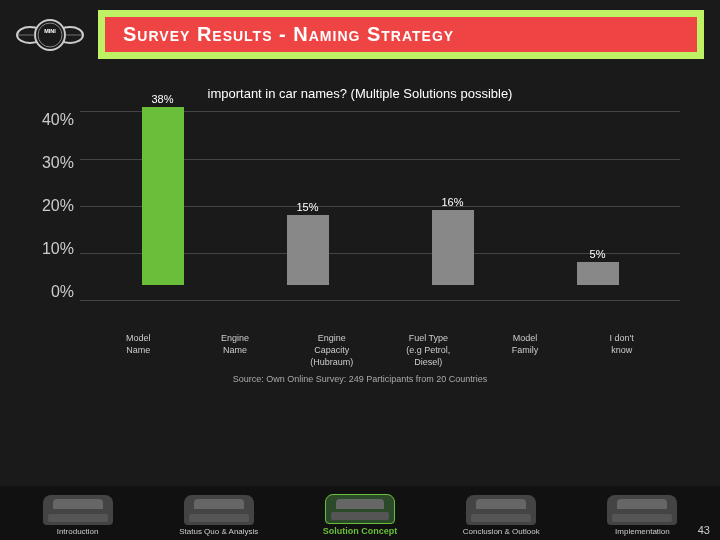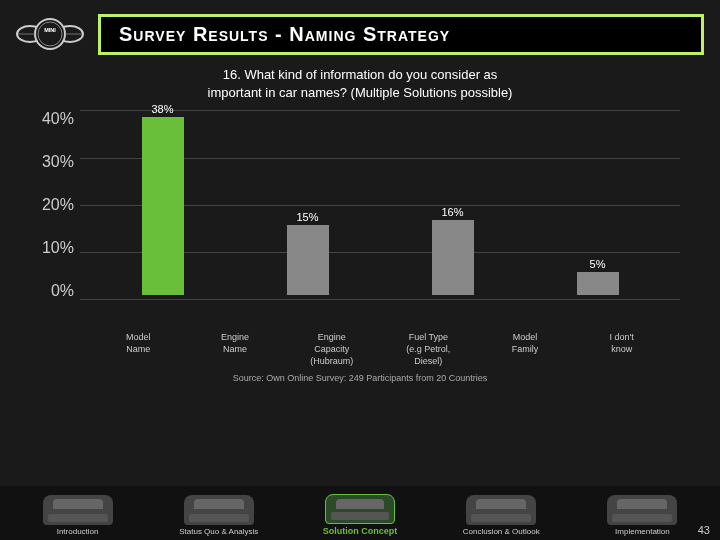--- a/index.html
+++ b/index.html
@@ -21,22 +21,22 @@
       gap: 14px;
     }
 
     #logo-area {
       display: flex;
       align-items: center;
       flex-shrink: 0;
     }
 
     #title-box {
-      background: #000000;
-      border: 3px solid #bef264;
+      background: #ef4444;
+      border: 7px solid #bef264;
       padding: 6px 18px;
       flex: 1;
     }
 
     #title-box h1 {
       color: #ffffff;
       font-size: 20px;
       font-weight: bold;
       letter-spacing: 1px;
       white-space: nowrap;
@@ -109,21 +109,21 @@
 
     #bars-container {
       position: absolute;
       bottom: 30px;
       left: 0;
       right: 0;
       top: 0;
       display: flex;
       align-items: flex-end;
       justify-content: space-around;
-      padding: 5px 10px;
+      padding: 16px 10px;
     }
 
     .bar-group {
       display: flex;
       flex-direction: column;
       align-items: center;
       flex: 1;
     }
 
     .bar-pct {
@@ -280,21 +280,21 @@
   </div>
   <div id="title-box">
     <h1>
       <span style="font-variant: small-caps;">Survey Results - Naming Strategy</span>
     </h1>
   </div>
 </div>
 
 <div id="main">
   <div id="question">
-    <span>16. What kind of information do you consider as</span><br>
+    <br>
     <span>important in car names? (Multiple Solutions possible)</span>
   </div>
 
   <div id="chart-wrapper">
 
     <div id="y-axis">
       <span class="y-label">0%</span>
       <span class="y-label">10%</span>
       <span class="y-label">20%</span>
       <span class="y-label">30%</span>

